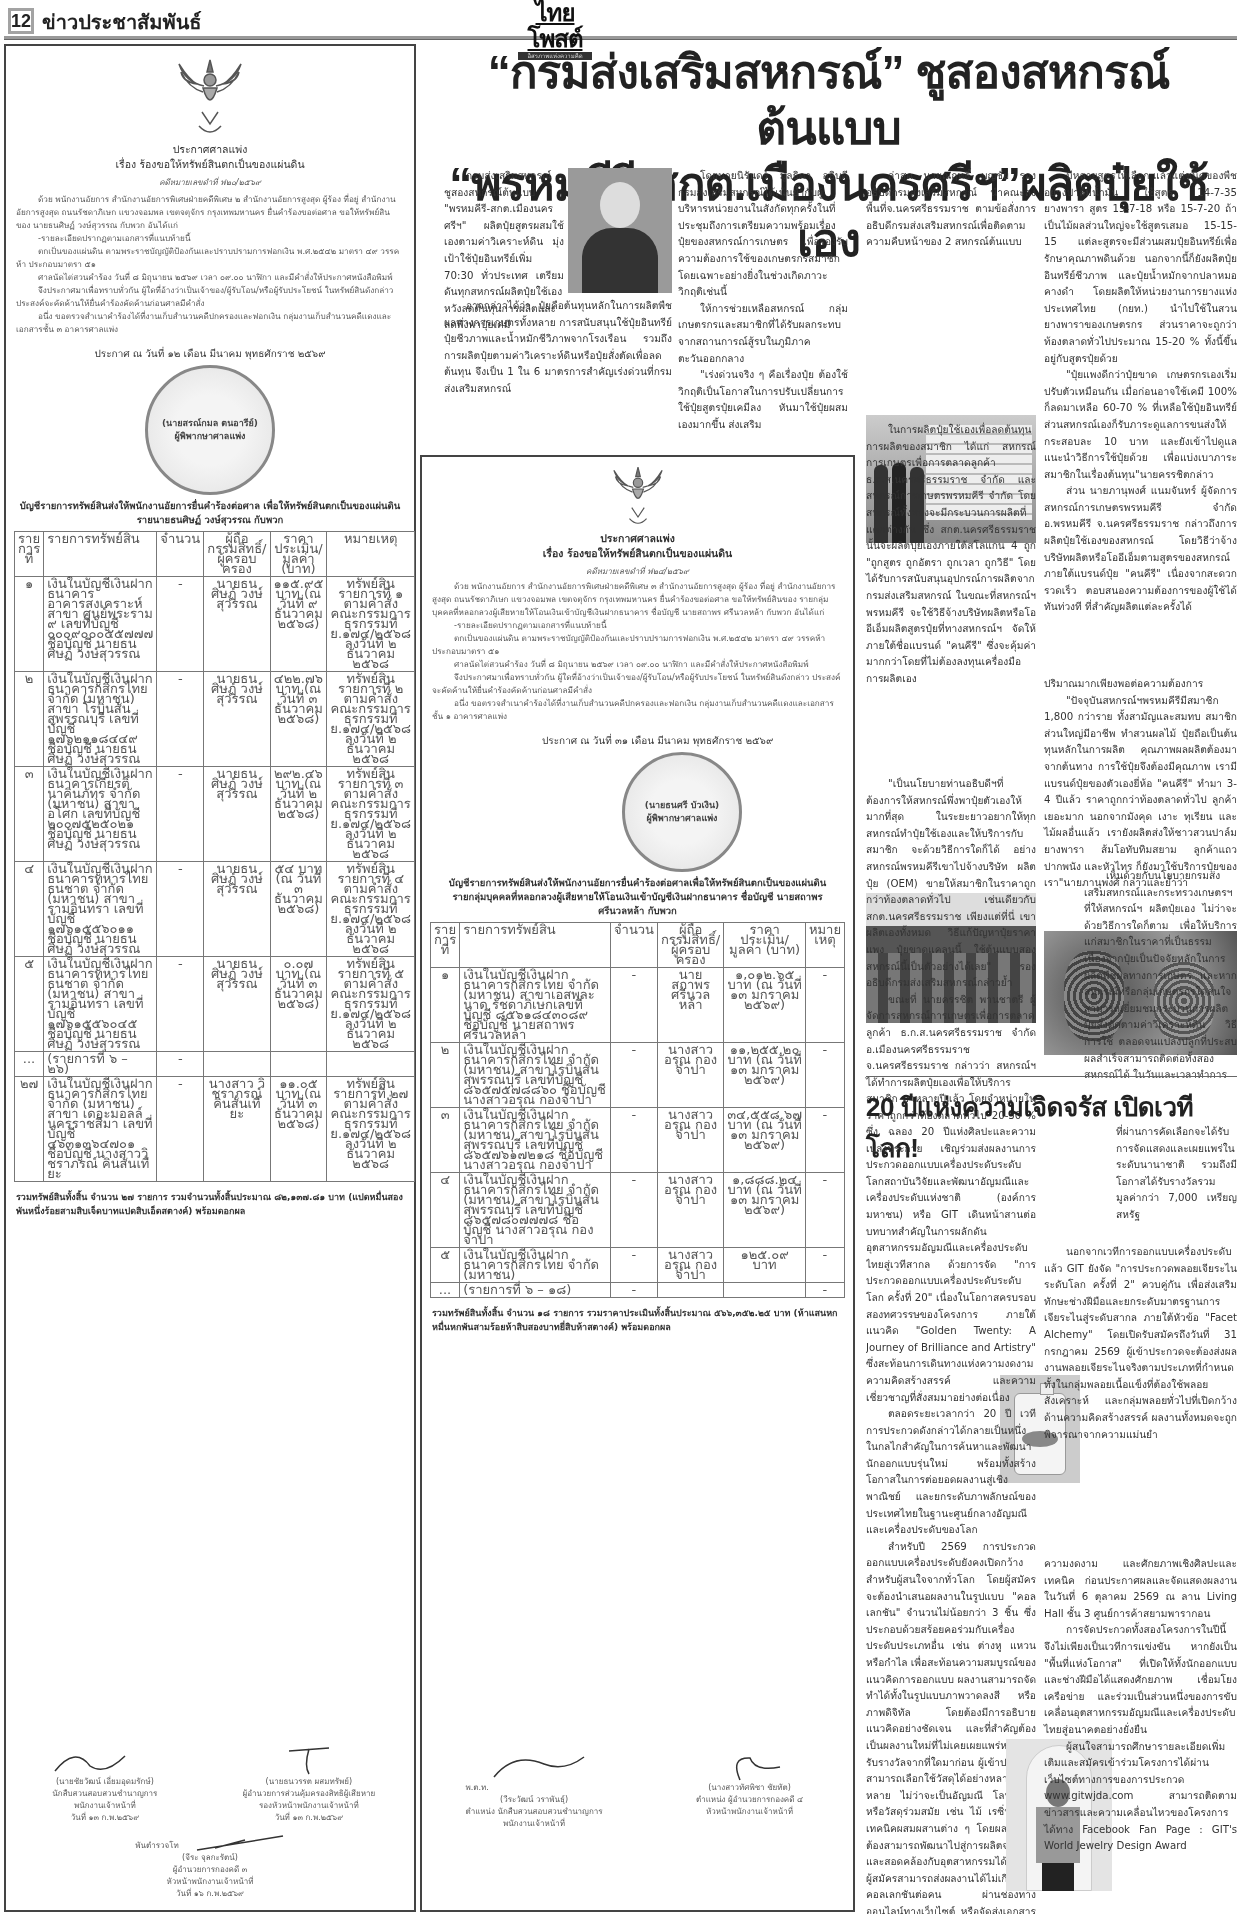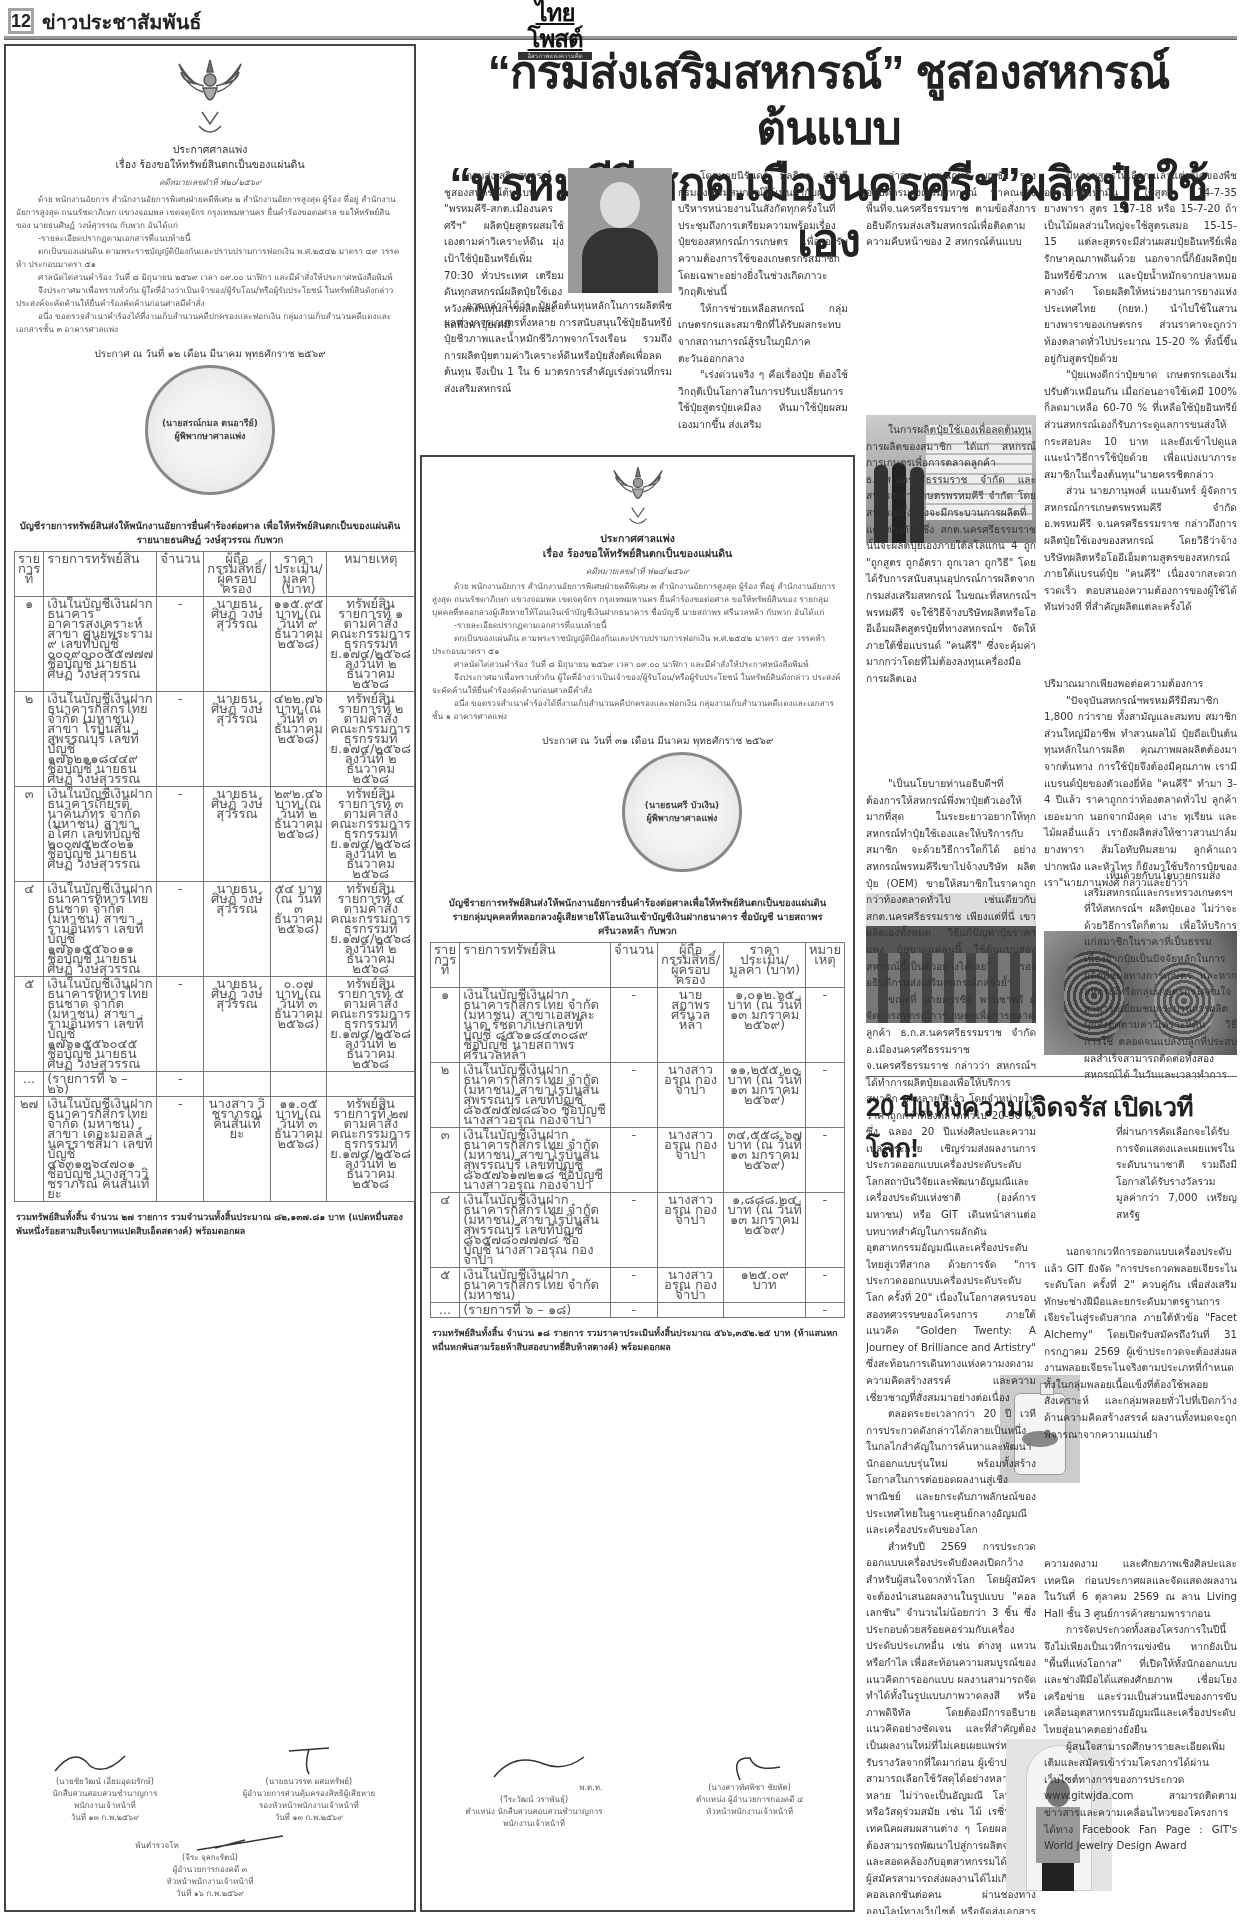--- a/index.html
+++ b/index.html
@@ -16,21 +16,21 @@
 
 .notice{border:2px solid #444;background:#fff}
 .garuda{width:70px;height:90px;margin:0 auto;position:relative}
 .garuda svg{width:100%;height:100%}
 .n-title{text-align:center;font-size:10.5px;line-height:15px;color:#333}
 .n-case{text-align:center;font-size:8px;color:#555;margin-top:4px;font-style:italic}
 .n-body{font-size:8.2px;line-height:13px;color:#555;padding:0 10px;text-indent:22px}
 .n-date{text-align:center;font-size:10px;font-weight:normal;color:#333;margin-top:10px}
 .seal{width:150px;height:150px;border-radius:50%;border:3px solid #888;margin:4px auto;position:relative;display:flex;flex-direction:column;align-items:center;justify-content:center;background:radial-gradient(circle,#f4f4f4 40%,#e0e0e0 100%)}
 .seal span{font-size:9px;color:#444;font-weight:bold;line-height:13px}
-.list-title{text-align:center;font-size:9.5px;font-weight:bold;color:#333;line-height:14px;margin-top:24px}
+.list-title{text-align:center;font-size:9.5px;font-weight:bold;color:#333;line-height:14px;margin-top:4px}
 table.assets{width:calc(100% - 16px);margin:4px 8px 0;border-collapse:collapse;font-size:13px;color:#555}
 table.assets th,table.assets td{border:1px solid #777;padding:2px 3px;vertical-align:top;line-height:10px}
 table.assets th{font-weight:normal;text-align:center}
 table.assets td.c{text-align:center}
 .total{font-size:9px;font-weight:bold;color:#333;padding:8px 10px;line-height:14px}
 .sig{font-size:8px;color:#555;text-align:center;line-height:12px}
 .sig-line{height:30px;position:relative}
 .sig-line svg{width:120px;height:30px}
 
 .headline{font:bold 46px "Liberation Sans",sans-serif;color:#222;line-height:56px;letter-spacing:-1px}
@@ -307,21 +307,21 @@
           <td class="c">-</td>
         </tr>
       </tbody>
   </table>
   <div class="total">รวมทรัพย์สินทั้งสิ้น จำนวน ๑๘ รายการ รวมราคาประเมินทั้งสิ้นประมาณ ๕๖๖,๓๕๒.๒๕ บาท (ห้าแสนหกหมื่นหกพันสามร้อยห้าสิบสองบาทยี่สิบห้าสตางค์) พร้อมดอกผล</div>
   <div style="position:absolute;left:0;right:0;bottom:80px;display:flex;justify-content:space-around">
     <div class="sig">
       <div class="sig-line"><svg viewBox="0 0 120 30">
             <path d="M20 25 Q40 0 70 12 Q90 20 110 5" stroke="#333" fill="none" stroke-width="1.5"></path>
           </svg></div>
-      <div style="text-align:right">พ.ต.ท.</div>
+      <div style="text-align:left">พ.ต.ท.</div>
       <div>(วีระวัฒน์ วราพันธุ์)</div>
       <div>ตำแหน่ง นักสืบสวนสอบสวนชำนาญการ</div>
       <div>พนักงานเจ้าหน้าที่</div>
     </div>
     <div class="sig">
       <div class="sig-line"><svg viewBox="0 0 120 30">
             <path d="M50 28 Q40 5 60 6 Q65 20 90 15" stroke="#333" fill="none" stroke-width="1.5"></path>
           </svg></div>
       <div>(นางสาวทัศพิชา ชัยทัต)</div>
       <div>ตำแหน่ง ผู้อำนวยการกองคดี ๔</div>

